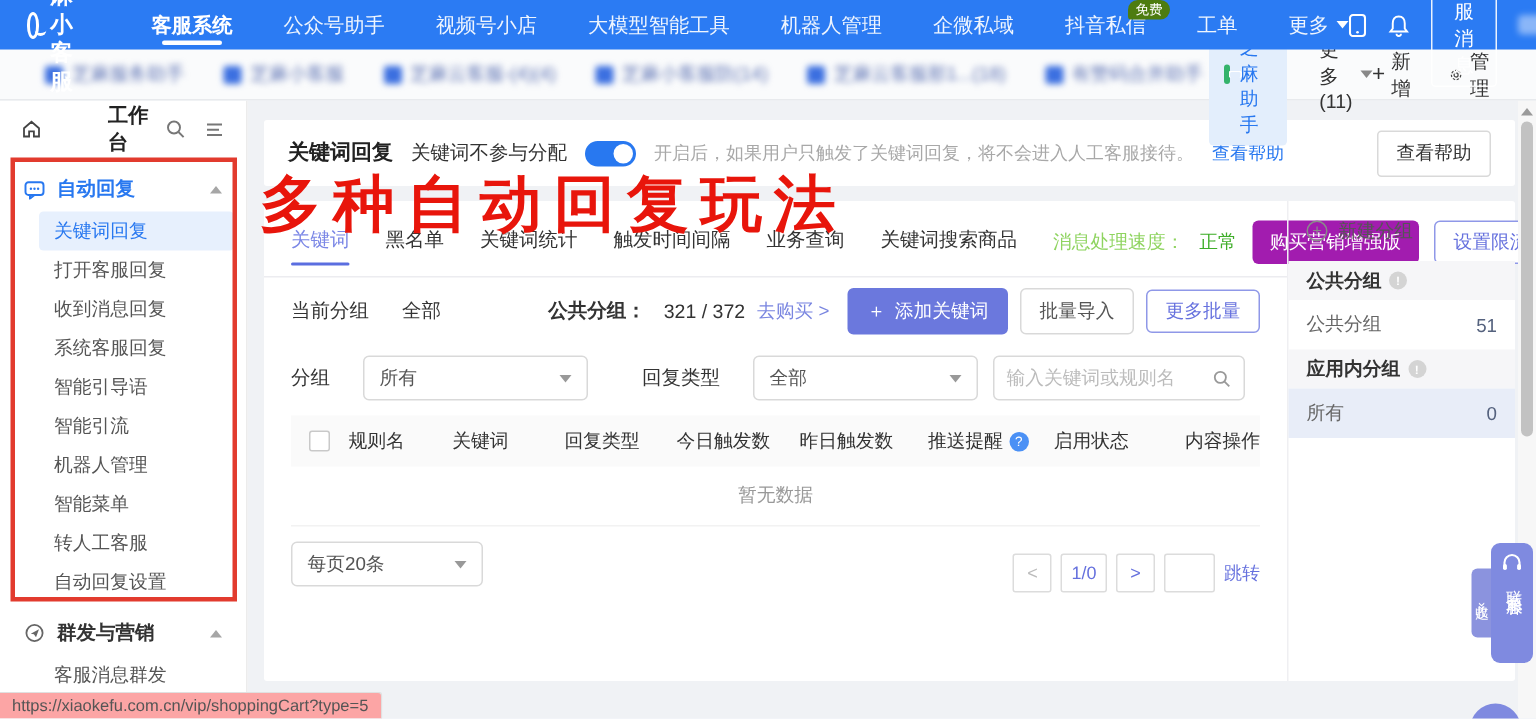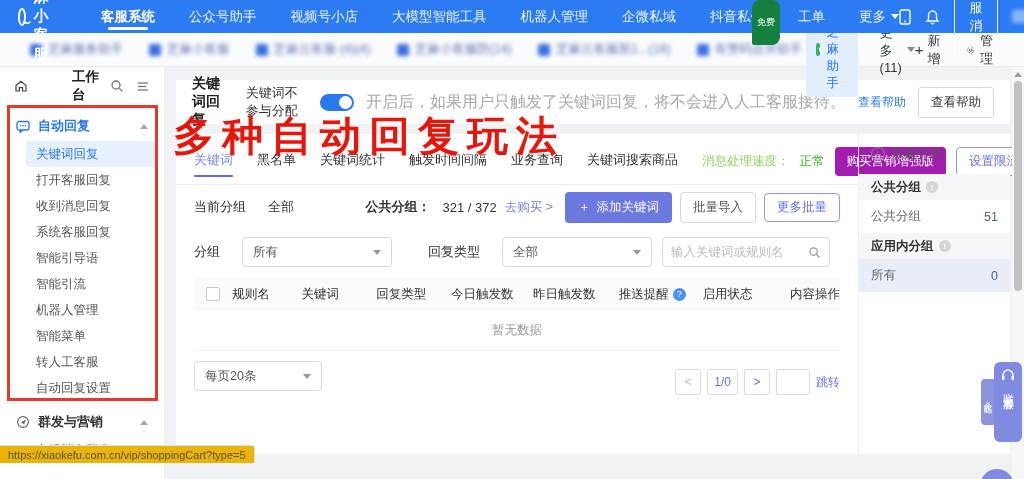--- a/index.html
+++ b/index.html
@@ -15,22 +15,22 @@
     position: relative; }
   .logo-circle:before { content: ""; position: absolute; left: 3px; top: 8px; width: 8px; height: 4px;
     border-bottom: 2px solid #fff; border-radius: 0 0 6px 6px; }
   .logo-text { font-size: 15px; font-weight: bold; letter-spacing: 1px; }
   .topnav { display: flex; align-items: center; margin-left: 42px; gap: 34px; height: 100%; }
   .topnav-item { position: relative; font-size: 13.5px; color: rgba(255,255,255,.92);
     height: 100%; display: flex; align-items: center; cursor: pointer; white-space: nowrap; }
   .topnav-item.active { font-weight: bold; color: #fff; }
   .topnav-item.active:after { content: ""; position: absolute; bottom: 3px; left: 50%;
     transform: translateX(-50%); width: 40px; height: 3px; background: #fff; border-radius: 2px; }
-  .free-badge { position: absolute; top: 0px; right: -16px; background: #15803d; color: #fff;
-    font-size: 9px; padding: 17px 5px; border-radius: 8px 8px 8px 2px; line-height: 11px; }
+  .free-badge { position: absolute; top: 0px; right: -16px; background: #4d7c0f; color: #fff;
+    font-size: 9px; padding: 1px 5px; border-radius: 8px 8px 8px 2px; line-height: 11px; }
   .nav-caret { width: 0; height: 0; border-left: 4px solid transparent; border-right: 4px solid transparent;
     border-top: 5px solid #fff; display: inline-block; margin-left: 5px; }
   .topbar-right { margin-left: auto; display: flex; align-items: center; gap: 14px; margin-right: 16px; }
   .tb-icon { width: 16px; height: 16px; display: inline-flex; align-items: center; justify-content: center; }
   .kefu-msg-btn { border: 1px solid rgba(255,255,255,.9); border-radius: 3px; padding: 4px 12px;
     font-size: 13px; color: #fff; background: transparent; cursor: pointer; }
   .user-area { display: flex; align-items: center; gap: 4px; }
   .user-blur { width: 86px; height: 13px; background: rgba(255,255,255,.45); border-radius: 3px;
     filter: blur(2px); }
 
@@ -75,21 +75,21 @@
 
   
   .content { position: absolute; top: 67px; left: 165px; right: 0; bottom: 0; background: #f0f2f5; }
   .header-card { position: absolute; left: 11px; top: 13px; width: 834px; height: 44px; background: #fff;
     border-radius: 2px; display: flex; align-items: center; padding: 0 16px; gap: 12px; }
   .page-title { font-size: 14px; font-weight: bold; color: #222; }
   .toggle-label { font-size: 13px; color: #333; }
   .toggle { width: 34px; height: 17px; border-radius: 9px; background: #2878f0; position: relative; cursor: pointer; flex: none; }
   .toggle:after { content: ""; position: absolute; right: 2px; top: 2px; width: 13px; height: 13px;
     background: #fff; border-radius: 50%; }
-  .hint { font-size: 16px; color: #a8a8a8; white-space: nowrap; }
+  .hint { font-size: 12px; color: #a8a8a8; white-space: nowrap; }
   .hint-link { font-size: 12px; color: #2878f0; cursor: pointer; white-space: nowrap; }
   .help-btn { margin-left: auto; border: 1px solid #d9d9d9; background: #fff; border-radius: 3px;
     padding: 6px 12px; font-size: 12.5px; color: #333; cursor: pointer; white-space: nowrap; }
 
   .annotation { position: absolute; left: 8px; top: 42px; z-index: 20; color: #e8150b;
     font-family: "DejaVu Serif", serif; font-weight: bold; font-size: 41px; letter-spacing: 8px;
     white-space: nowrap; pointer-events: none; }
 
   .main-card { position: absolute; left: 11px; top: 67px; width: 834px; height: 320px; background: #fff;
     border-radius: 2px; display: flex; }
@@ -188,21 +188,21 @@
   .fw-collapse { width: 13px; height: 46px; background: #8b93de; border-radius: 4px 0 0 4px; color: #fff;
     font-size: 9px; writing-mode: vertical-rl; display: flex; align-items: center; justify-content: center;
     cursor: pointer; letter-spacing: 1px; }
   .fw-main { width: 28px; height: 80px; background: #7f8ae0; border-radius: 6px; color: #fff;
     display: flex; flex-direction: column; align-items: center; padding-top: 7px; gap: 4px; cursor: pointer; }
   .fw-text { writing-mode: vertical-rl; font-size: 11px; letter-spacing: 2px; }
   .mini-float { position: absolute; right: 10px; bottom: -24px; width: 34px; height: 34px;
     border-radius: 50%; background: #7f8ae0; z-index: 40; }
 
   
-  .statusbar { position: absolute; left: 0; bottom: 16px; height: 18px; background: #eab308;
+  .statusbar { position: absolute; left: 0; bottom: 0; height: 18px; background: #fca5a5;
     border: 1px solid #e0e0e0; border-left: none; border-bottom: none; border-radius: 0 3px 0 0;
     display: flex; align-items: center; padding: 0 8px; z-index: 50; }
   .statusbar span { font-size: 11px; color: #555; white-space: nowrap; }
 
   svg { display: block; }
 </style>
 </head>
 <body>
 
 <div class="stage">

